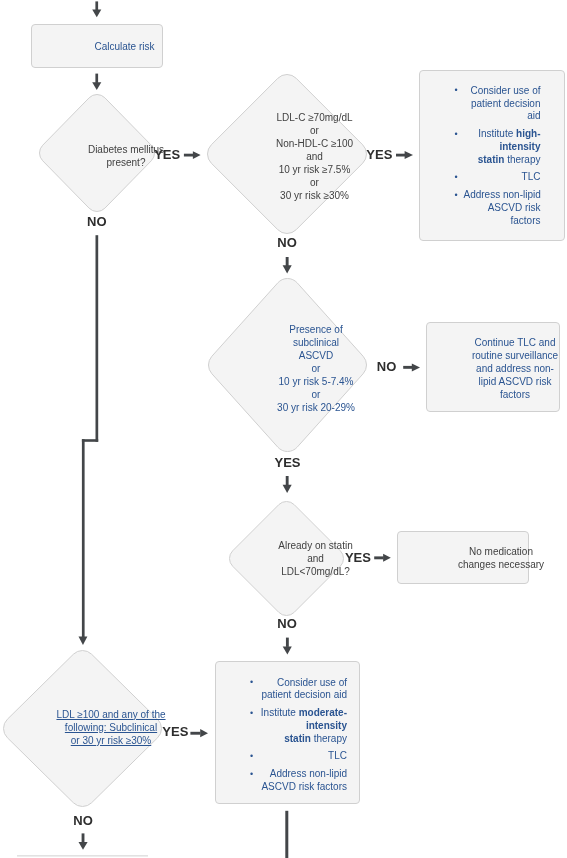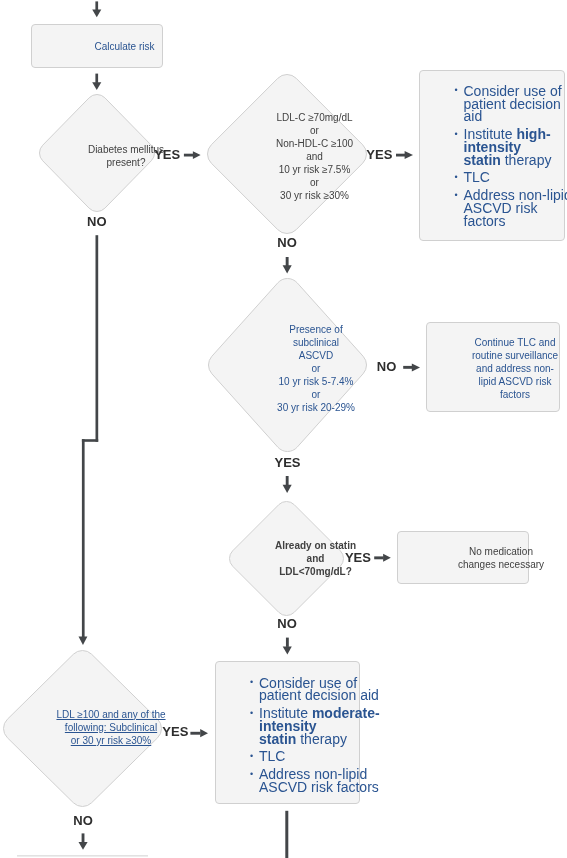--- a/index.html
+++ b/index.html
@@ -12,21 +12,21 @@
   #edges{position:absolute;left:0;top:0;}
   .node{position:absolute;box-sizing:border-box;}
   .txt{position:absolute;left:0;width:100%;text-align:center;
        font-size:10px;line-height:13px;padding-left:28px;}
   .blue{color:#2a5491;}
   .grey{color:#414141;}
   .elbl{position:absolute;font-weight:bold;color:#2e2e2e;font-size:13px;
         line-height:10px;white-space:nowrap;transform:translate(-50%,0) translateZ(0);}
   ul.bul{margin:0;padding:0;list-style:none;position:absolute;}
   ul.bul li{position:relative;padding-left:9px;margin-bottom:5.2px;
-        font-size:14px;line-height:12.7px;color:#2a5491;text-align:left;
+        font-size:10px;line-height:12.7px;color:#2a5491;text-align:right;
         white-space:nowrap;}
   ul.bul li:last-child{margin-bottom:0;}
   ul.bul li::before{content:"\2022";position:absolute;left:0px;top:-0.5px;font-size:9px;}
   ul.bul b{font-weight:bold;}
 </style>
 </head>
 <body>
 
 <div id="stage">
 
@@ -160,21 +160,21 @@
   <div>Continue TLC and</div>
   <div>routine surveillance</div>
   <div>and address non-</div>
   <div>lipid ASCVD risk</div>
   <div>factors</div>
 </div>
 
 <svg class="node" style="left:229px;top:501px;width:115px;height:115px;" viewBox="0 0 115 115">
   <path d="M65.28 3.72L111.28 49.72A11 11 0 0 1 111.28 65.28L65.28 111.28A11 11 0 0 1 49.72 111.28L3.72 65.28A11 11 0 0 1 3.72 49.72L49.72 3.72A11 11 0 0 1 65.28 3.72Z" fill="#f4f4f4" stroke="#d0d0d0" stroke-width="1"></path>
 </svg>
-<div class="txt grey" style="left: 230px; top: 538.8px; width: 115px; color: rgb(65, 65, 65); font-weight: bold;">
+<div class="txt grey" style="left: 230px; top: 538.8px; width: 115px; color: rgb(65, 65, 65);">
   <div>Already on statin</div>
   <div>and</div>
   <div>LDL&lt;70mg/dL?</div>
 </div>
 
 <div class="node" style="left:397.3px;top:531px;width:132px;height:53px;background:#f4f4f4;border:1px solid #d0d0d0;border-radius:4px;">
 </div>
 <div class="txt grey" style="left: 415px; top: 545px; width: 116px; color: rgb(65, 65, 65);">
   <div>No medication</div>
   <div>changes necessary</div>

